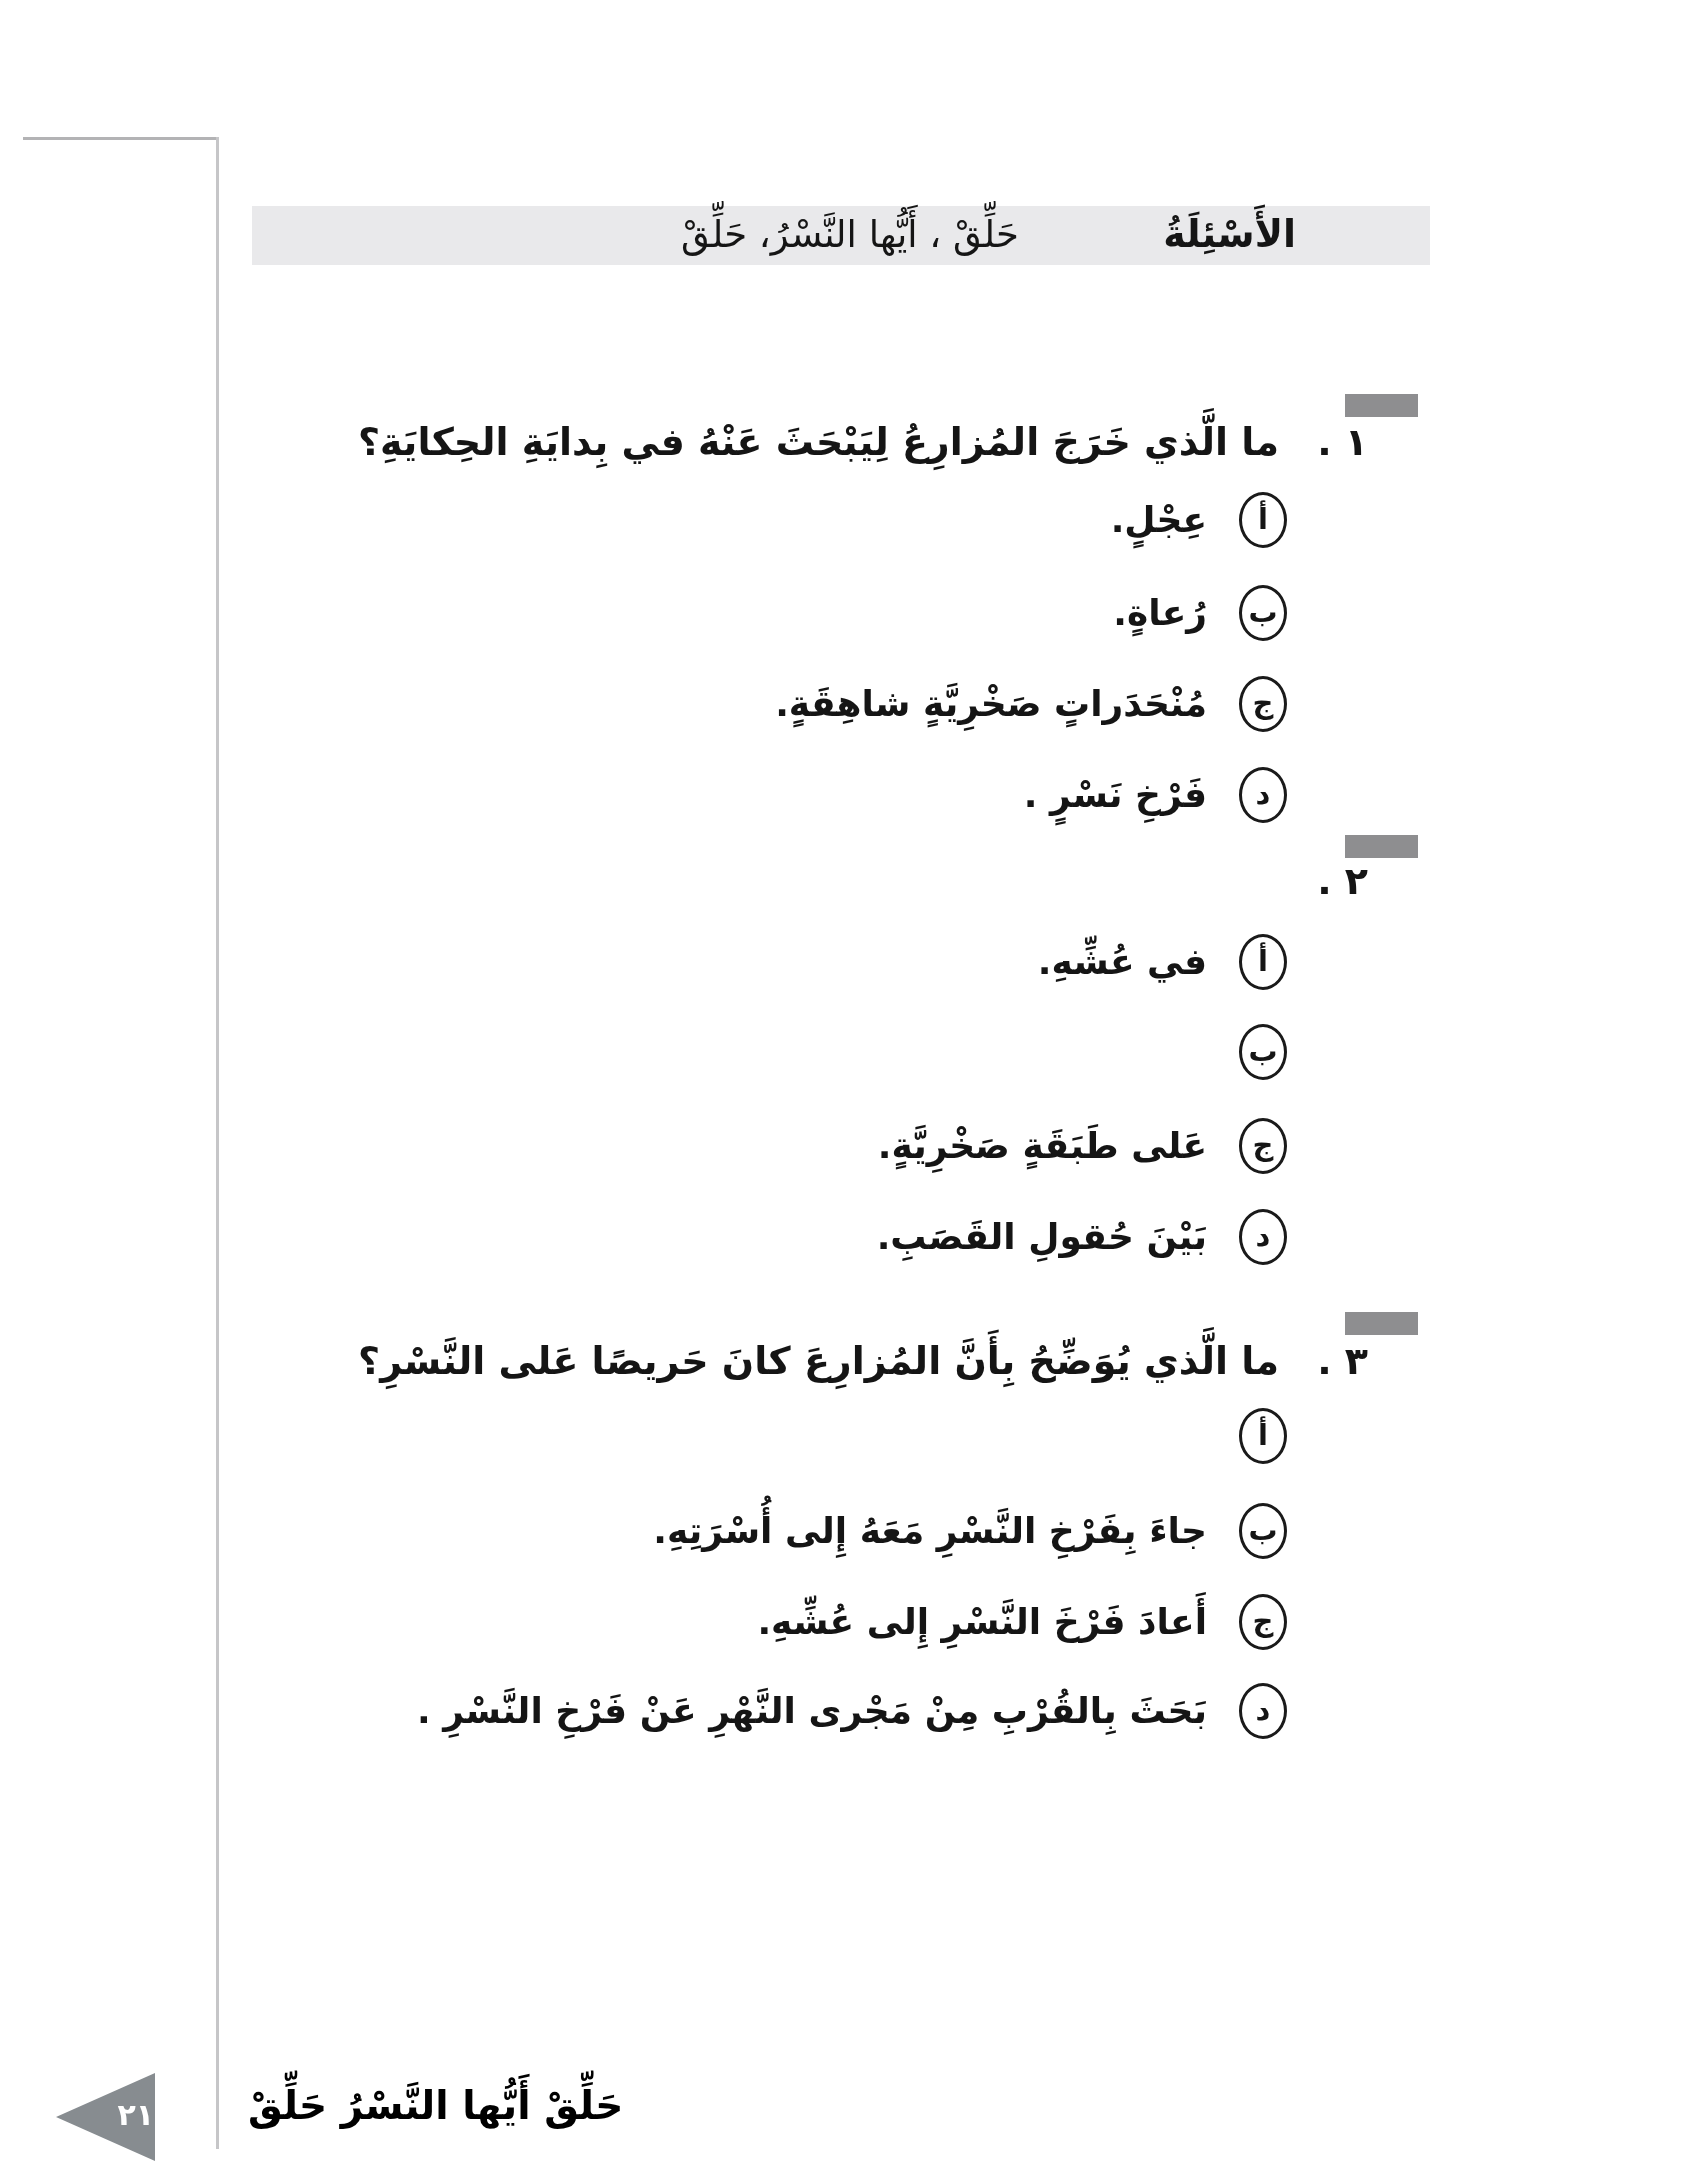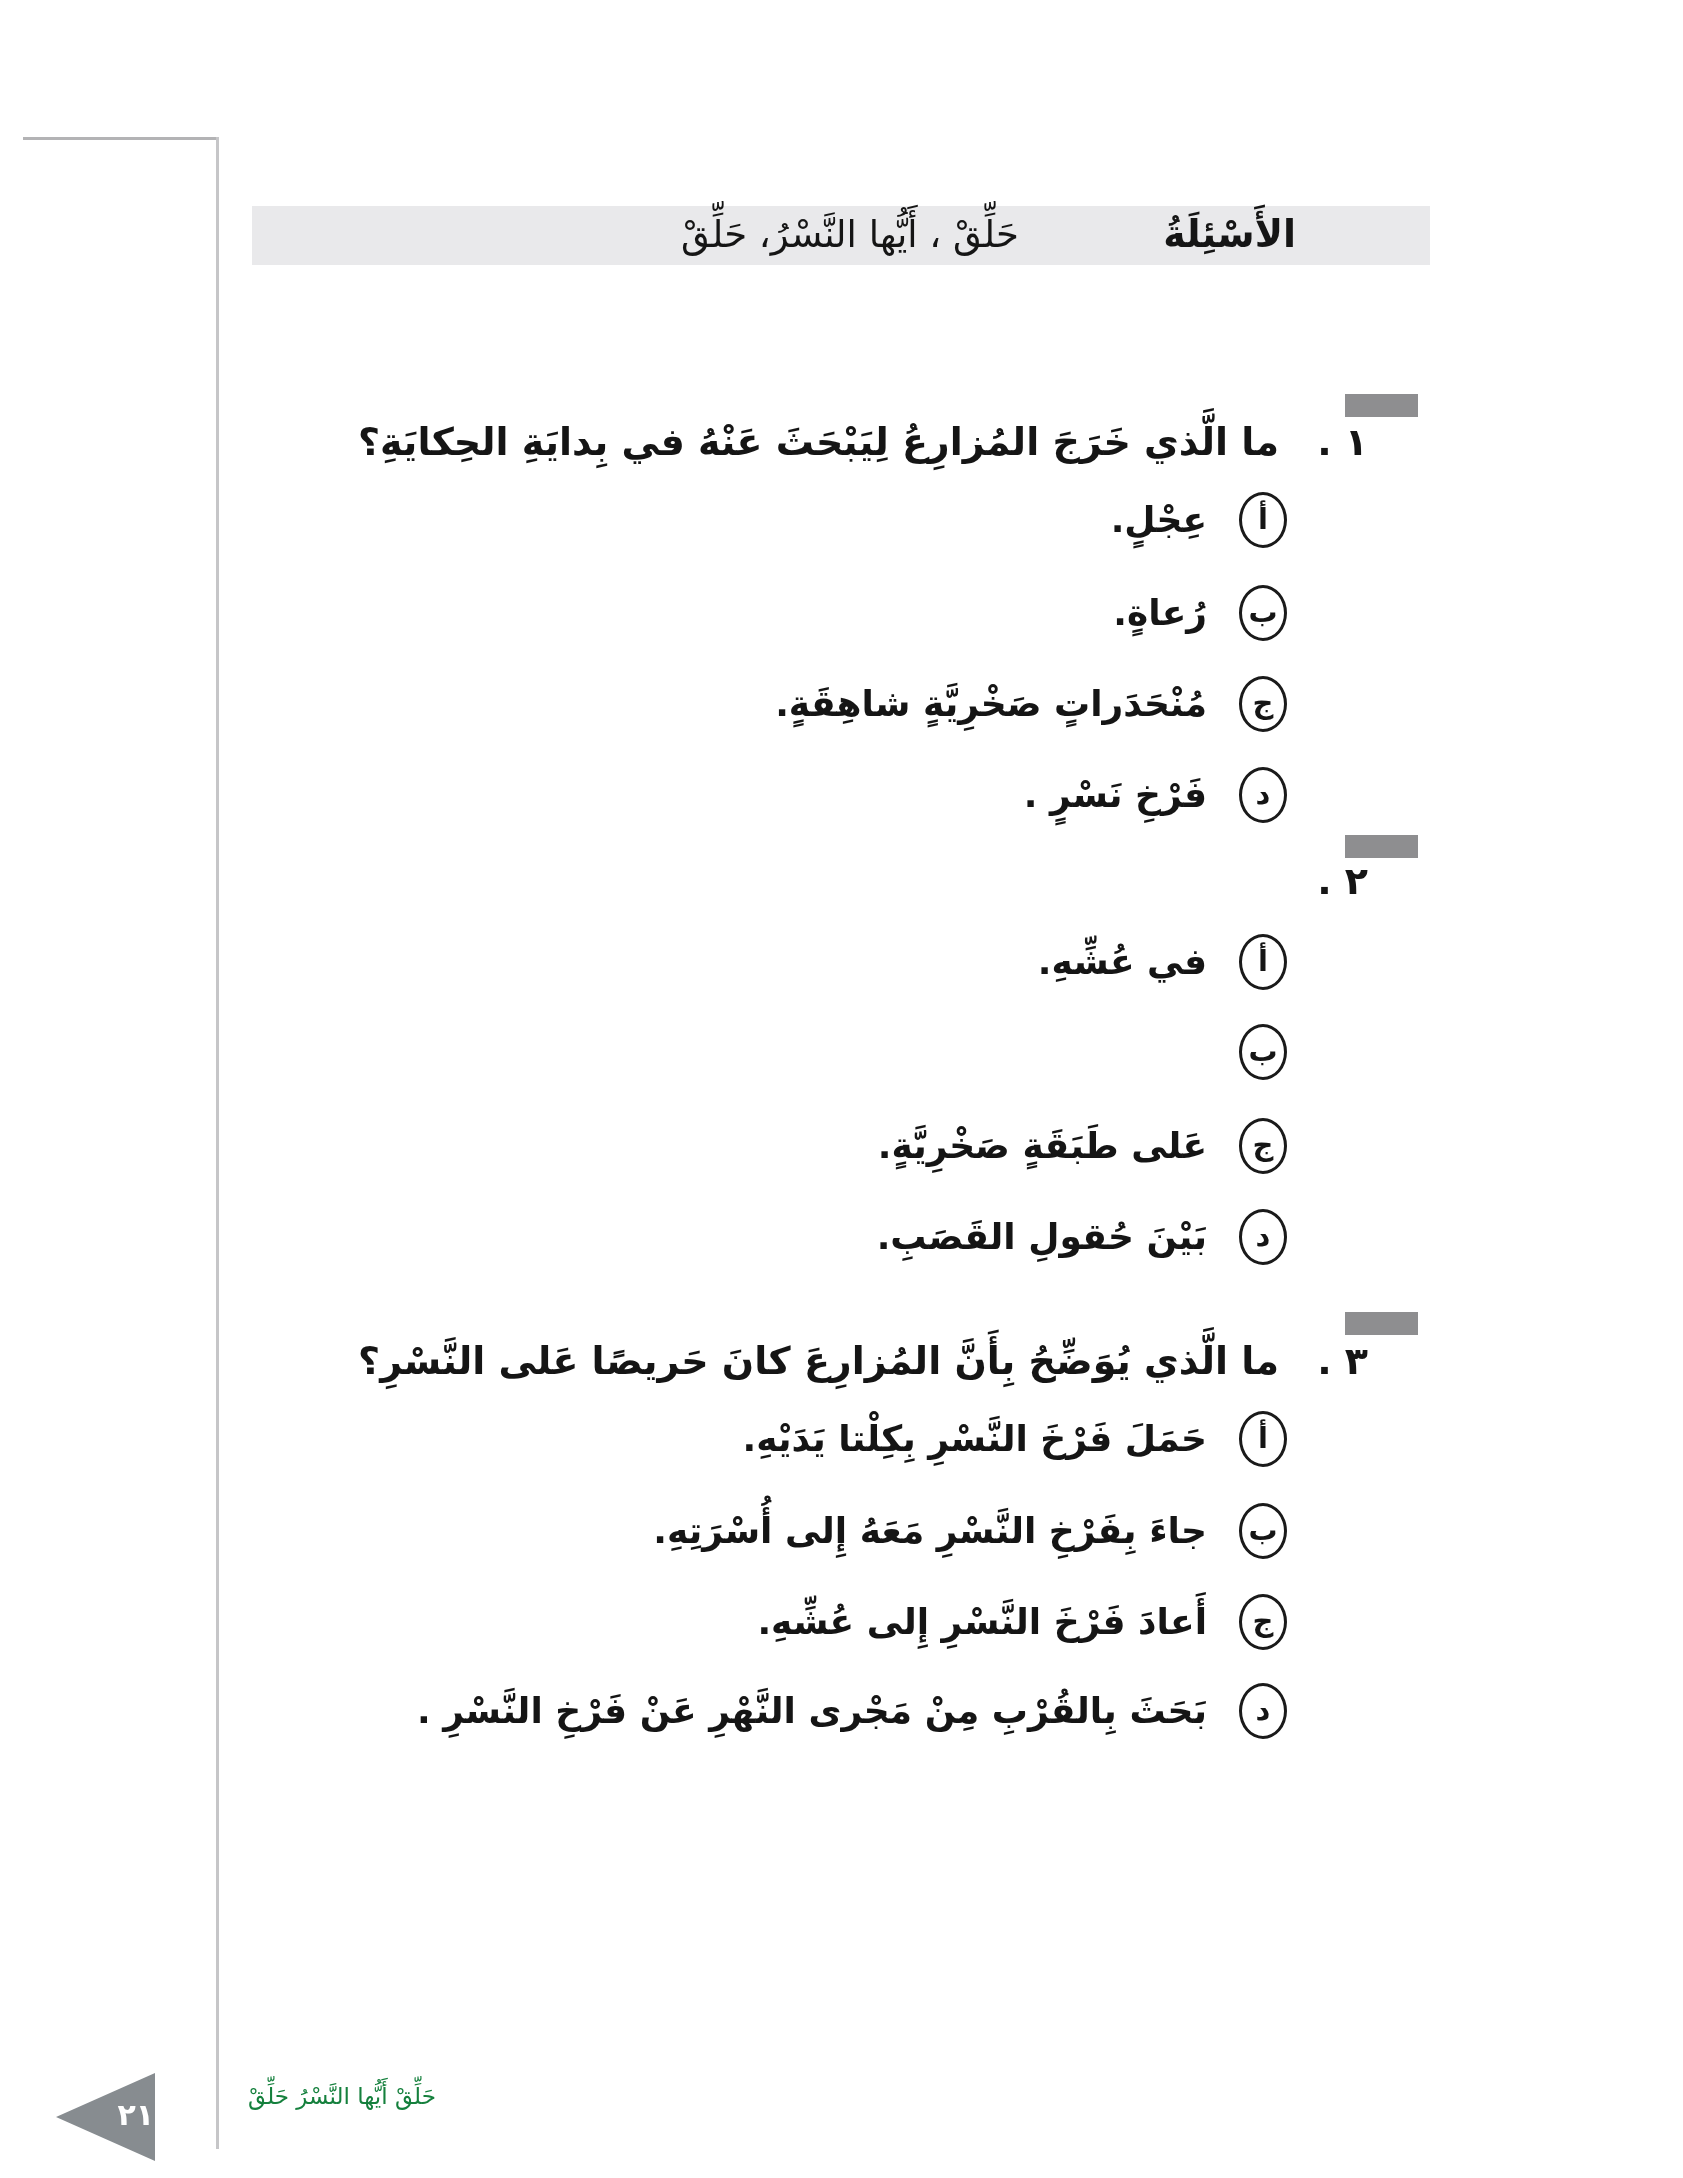--- a/index.html
+++ b/index.html
@@ -89,21 +89,21 @@
     border-top: 44px solid transparent;
     border-bottom: 44px solid transparent;
   }
   .footer-page-num {
     position: absolute; left: 95px; top: 2097px; width: 59px;
     color: #ffffff;
     font-size: 30px; font-weight: bold;
   }
   .footer-title {
     position: absolute; left: 248px; top: 2083px;
-    color: #15803d; font-size: 23px; font-weight: normal;
+    color: #000000; font-size: 39px; font-weight: bold;
     white-space: nowrap; direction: rtl;
   }
 </style>
 </head>
 <body>
 
 <div class="page">
 
   <div class="corner-line-h"></div>
   <div class="corner-line-v"></div>
@@ -155,21 +155,20 @@
     <span class="opt-text">بَيْنَ حُقولِ القَصَبِ.</span>
   </div>
 
   <div class="marker m3"></div>
   <div class="question q3">
     <span class="q-num">٣ .</span>
     <span class="q-text">ما الَّذي يُوَضِّحُ بِأَنَّ المُزارِعَ كانَ حَريصًا عَلى النَّسْرِ؟</span>
   </div>
   <div class="option q3a">
     <span class="opt-circle">أ</span>
-    <span class="opt-text">حَمَلَ فَرْخَ النَّسْرِ بِكِلْتا يَدَيْهِ.</span>
   </div>
   <div class="option q3b">
     <span class="opt-circle">ب</span>
     <span class="opt-text">جاءَ بِفَرْخِ النَّسْرِ مَعَهُ إِلى أُسْرَتِهِ.</span>
   </div>
   <div class="option q3c">
     <span class="opt-circle">ج</span>
     <span class="opt-text">أَعادَ فَرْخَ النَّسْرِ إِلى عُشِّهِ.</span>
   </div>
   <div class="option q3d">

